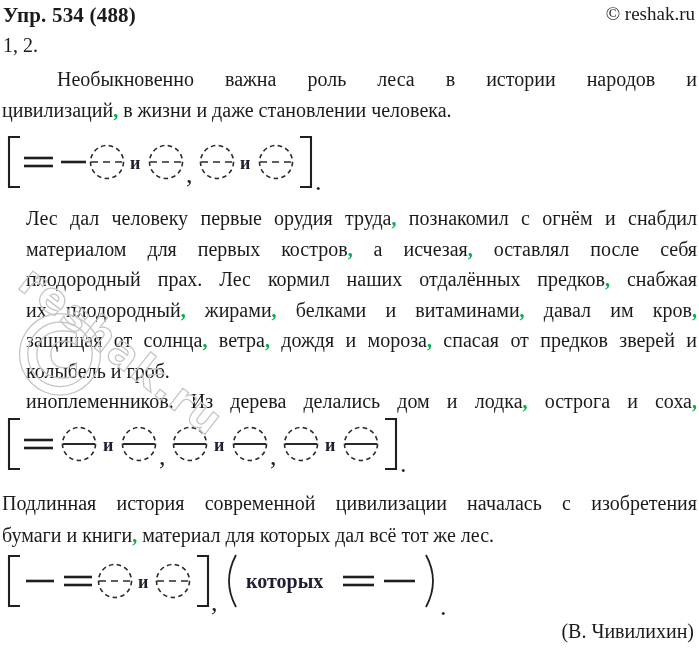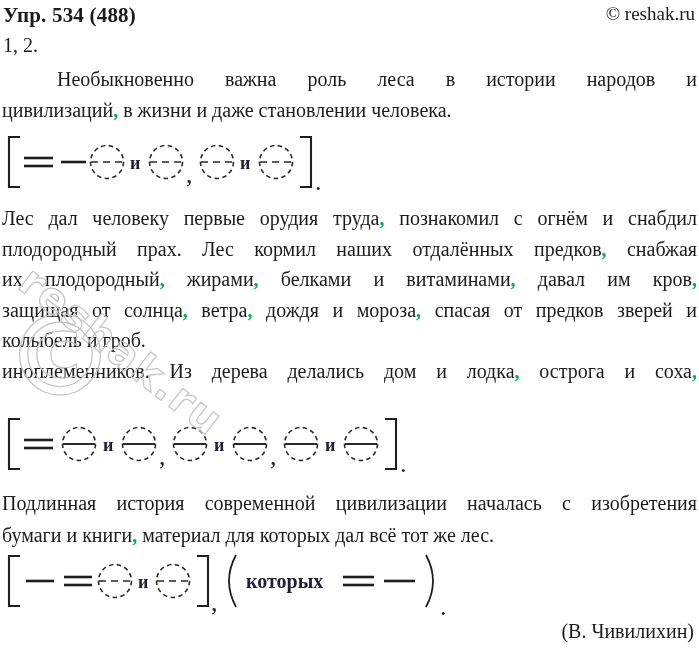--- a/index.html
+++ b/index.html
@@ -8,21 +8,21 @@
     font-family:"Liberation Serif","DejaVu Serif",serif;color:#1b1b1b;overflow:hidden;
   }
   
   .hdr{position:absolute;left:3px;right:4px;top:3px;display:flex;justify-content:space-between;align-items:flex-start;}
   .hdr-title{font-size:21px;font-weight:bold;letter-spacing:0.2px;}
   .hdr-brand{font-size:19px;}
   .nums{position:absolute;left:3px;top:34px;font-size:20px;}
   
   .para{position:absolute;left:2px;right:2px;}
   .p1{top:64px;}
-  .p2{top:203px;}
+  .p2{top:203px;margin-left:24px;}
   .p3{top:487px;}
   .line{height:30.5px;line-height:30.5px;font-size:20px;overflow:hidden;white-space:nowrap;}
   .p3 .line{height:32px;line-height:32px;}
   .line.just{text-align:justify;text-align-last:justify;}
   .line.indent{padding-left:55px;}
   .gc{color:#00b050;font-weight:bold;}
   
   .scheme{position:absolute;}
   .s1{left:3px;top:134px;}
   .s2{left:3px;top:416px;}
@@ -84,20 +84,21 @@
     <g>
       <circle class="dashcirc" cx="273" cy="28" r="16.5"></circle>
         <path class="dashline" d="M257,28 H289"></path>
     </g>
     <path class="sk w2" d="M297,3 H308 V53 H297"></path>
     <text class="punct" x="312" y="56">.</text>
   </svg>
 
   <div class="para p2">
       <div class="line just"><span>Лес дал человеку первые орудия труда</span><span class="gc">,</span><span> познакомил с огнём и снабдил</span></div>
+      <div class="line just"><span>материалом для первых костров</span><span class="gc">,</span><span> а исчезая</span><span class="gc">,</span><span> оставлял после себя</span></div>
       <div class="line just"><span>плодородный прах. Лес кормил наших отдалённых предков</span><span class="gc">,</span><span> снабжая</span></div>
       <div class="line just"><span>их плодородный</span><span class="gc">,</span><span> жирами</span><span class="gc">,</span><span> белками и витаминами</span><span class="gc">,</span><span> давал им кров</span><span class="gc">,</span></div>
       <div class="line just"><span>защищая от солнца</span><span class="gc">,</span><span> ветра</span><span class="gc">,</span><span> дождя и мороза</span><span class="gc">,</span><span> спасая от предков зверей и</span></div>
       <div class="line"><span>колыбель и гроб.</span></div>
       <div class="line just"><span>иноплеменников. Из дерева делались дом и лодка</span><span class="gc">,</span><span> острога и соха</span><span class="gc">,</span></div>
     </div>
 
   <svg class="scheme s2" width="406" height="62" viewBox="0 0 406 62">
     <path class="sk w2" d="M17,3 H6 V53 H17"></path>
     <g>

